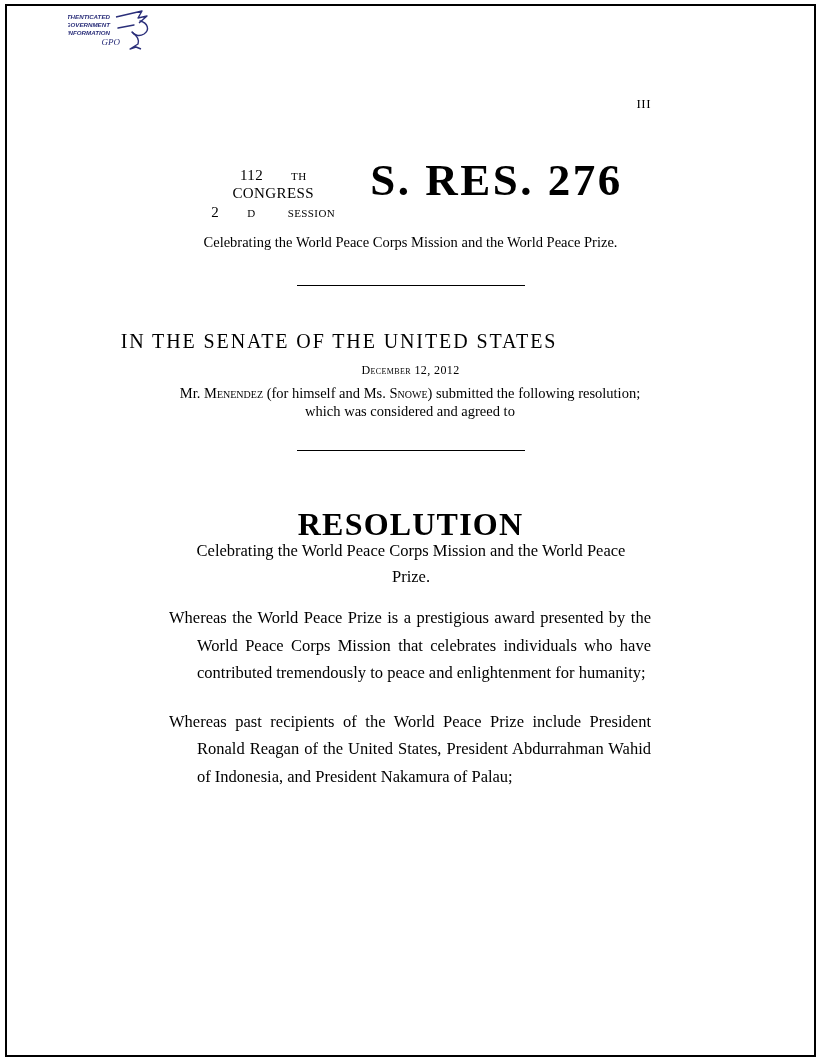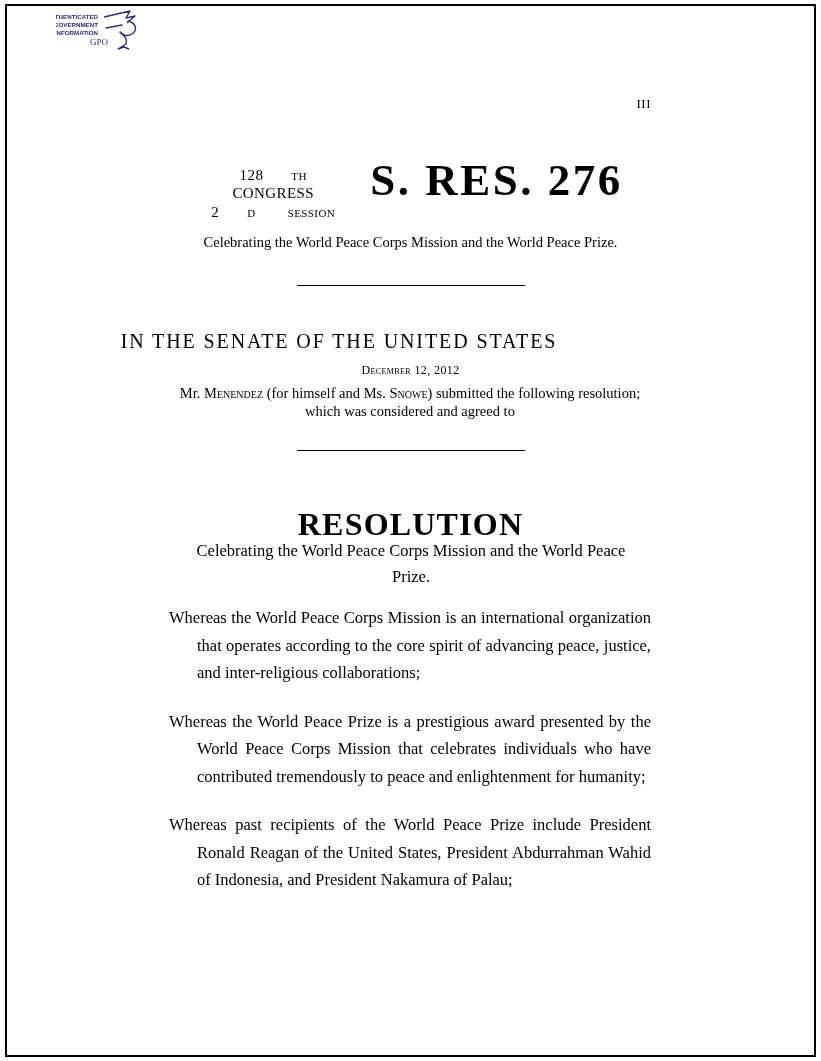--- a/index.html
+++ b/index.html
@@ -26,24 +26,25 @@
     top: 4px;
     right: 5px;
     bottom: 4px;
     border: 2px solid #000000;
     pointer-events: none;
   }
 
   
   .gpo-seal {
     position: absolute;
-    left: 56px;
+    left: 68px;
     top: 8px;
     width: 92px;
     height: 44px;
+    font-style: italic;
   }
   .gpo-seal svg { display: block; }
 
   
   .page-number {
     position: absolute;
     right: 170px;
     top: 96px;
     font-size: 13px;
     letter-spacing: 0.5px;
@@ -196,38 +197,37 @@
         <path d="M64 24 C68 27, 72 31, 70 36 L62 41 L68 39 L73 41" stroke-linejoin="round"></path>
         <path d="M50 20 L66 17" stroke-linecap="round"></path>
       </g>
     </svg>
   </div>
 
   <div class="page-number">III</div>
 
   <div class="masthead">
     <div class="congress-block">
-      <div><span>128</span><span class="sc">th</span><span> CONGRESS</span></div>
+      <div><span>112</span><span class="sc">th</span><span> CONGRESS</span></div>
       <div><span>2</span><span class="sc">d</span><span class="sc"> Session</span></div>
     </div>
     <div class="bill-number">S. RES. 276</div>
   </div>
 
   <div class="masthead-subtitle">Celebrating the World Peace Corps Mission and the World Peace Prize.</div>
 
   <hr class="rule rule-top">
 
   <div class="senate-heading">IN THE SENATE OF THE UNITED STATES</div>
   <div class="action-date">December 12, 2012</div>
   <div class="sponsor-line"><span>Mr. </span><span class="sc">Menendez</span><span> (for himself and Ms. </span><span class="sc">Snowe</span><span>) submitted the following resolution; which was considered and agreed to</span></div>
 
   <hr class="rule rule-bottom">
 
   <div class="resolution-title">RESOLUTION</div>
   <div class="resolution-subtitle">Celebrating the World Peace Corps Mission and the World Peace Prize.</div>
 
   <div class="clauses">
-    <p class="clause">Whereas the World Peace Corps Mission is an international organization that operates according to the core spirit of advancing peace, justice, and inter-religious collaborations;</p>
     <p class="clause">Whereas the World Peace Prize is a prestigious award presented by the World Peace Corps Mission that celebrates individuals who have contributed tremendously to peace and enlightenment for humanity;</p>
     <p class="clause">Whereas past recipients of the World Peace Prize include President Ronald Reagan of the United States, President Abdurrahman Wahid of Indonesia, and President Nakamura of Palau;</p>
   </div>
 
 </div>
 
 </body></html>

